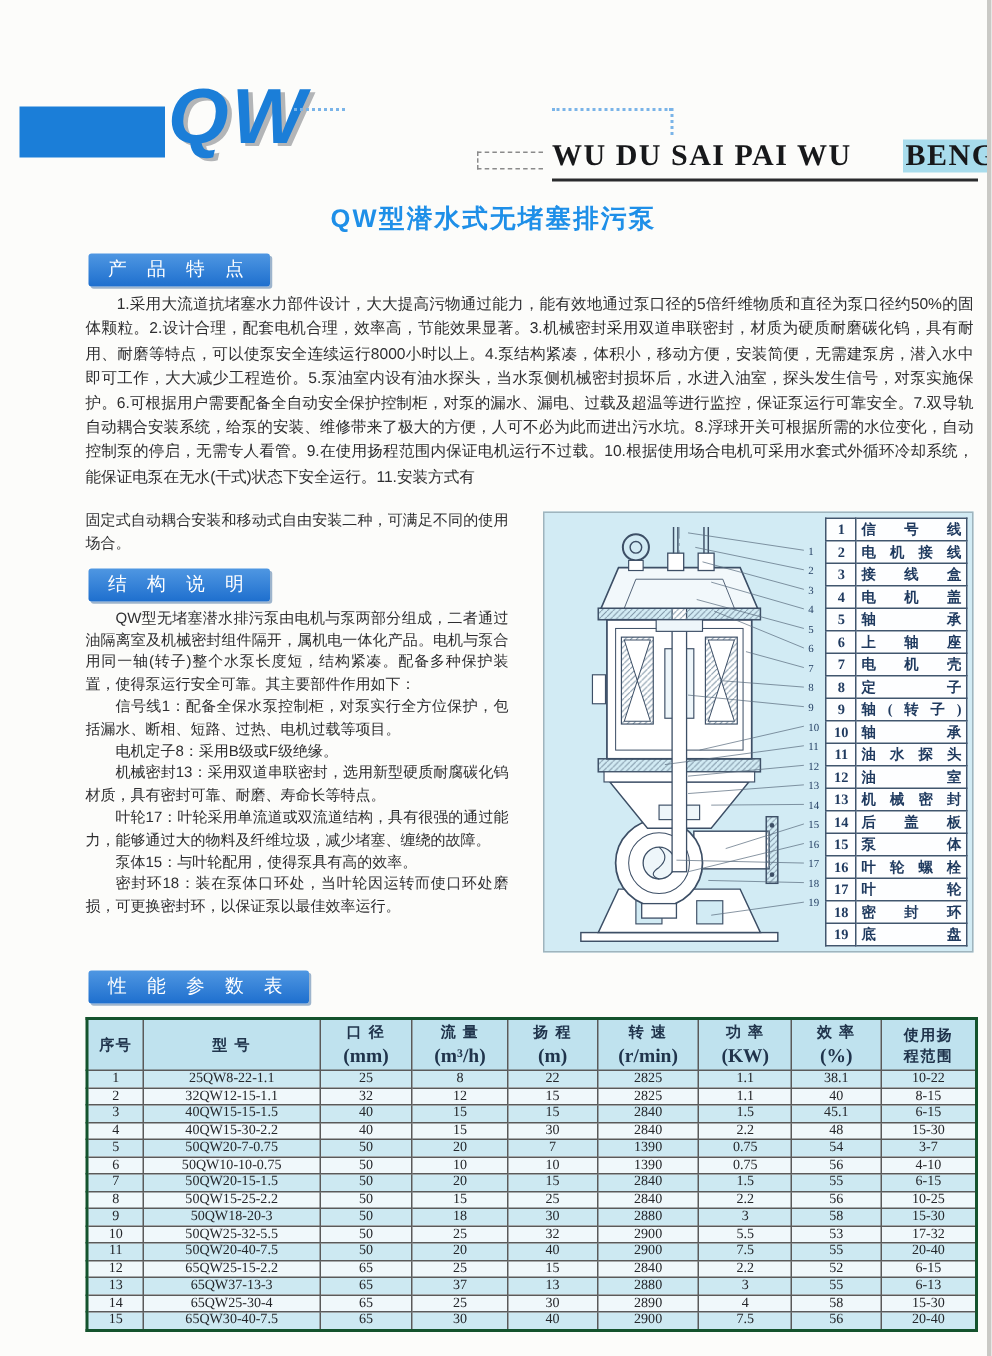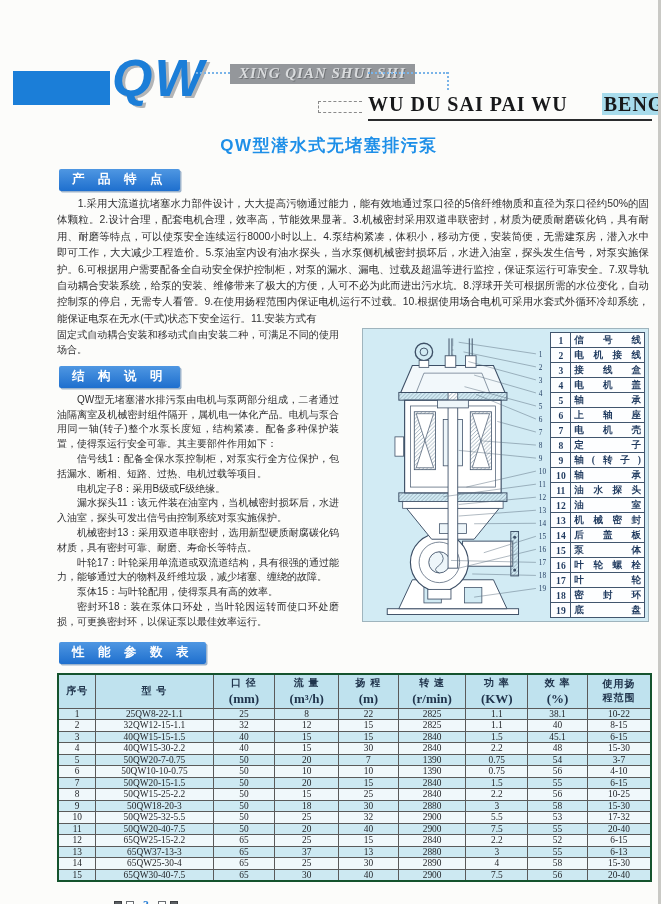--- a/index.html
+++ b/index.html
@@ -41,27 +41,27 @@
 
   
   .doc-title {
     text-align:center; color:#1e8fe8; font-weight:bold;
     font-size:17px; letter-spacing:1.5px; margin:6px 0 10px;
   }
   .content { margin:0 9px 0 57px; }
   .sec-head {
     display:inline-block; margin:2px 0 5px 2px; padding:2px 13px 3px;
     background:linear-gradient(#4f97e2,#1e6fce); color:#fff;
-    font-size:12.5px; font-weight:bold; letter-spacing:5px;
+    font-size:12.5px; font-weight:normal; letter-spacing:5px;
     border-radius:2px; box-shadow:1.5px 1.5px 0 #9db4cc;
   }
   .body-text { font-size:10.4px; line-height:16.4px; text-align:justify; color:#2e2e30; }
   .body-text.indent { text-indent:2em; }
 
-  .wrap-row { display:flex; gap:23px; margin-top:1px; }
+  .wrap-row { display:flex; gap:23px; margin-top:14px; }
   .left-col { width:291px; }
   .left-col .body-text { font-size:10px; line-height:14.8px; }
   .left-col p.para { text-indent:2em; }
 
   
   .diagram-box {
     width:296px; height:294px; background:#d2ebf4;
     border:1px solid #9fb4bd; display:flex; padding:3px;
   }
   .pump-art { flex:1 1 auto; }
@@ -103,21 +103,20 @@
 </style>
 </head>
 <body>
 
 <div class="page">
 
   <div class="hdr">
     <div class="logo-bar"></div>
     <div class="logo-qw">QW</div>
     <div class="dot-a"></div>
-    <div class="tagline">XING QIAN SHUI SHI</div>
     <div class="dot-b"></div>
     <div class="dot-c"></div>
     <div class="dash-box"></div>
     <div class="subtitle"><span>WU DU SAI PAI WU </span><span class="hl">BENG</span></div>
     <div class="hdr-rule"></div>
   </div>
 
   <div class="doc-title">QW型潜水式无堵塞排污泵</div>
 
   <div class="content">
@@ -130,21 +129,20 @@
     <div class="wrap-row">
       <div class="left-col">
         <p class="body-text">固定式自动耦合安装和移动式自由安装二种，可满足不同的使用场合。</p>
         <div style="margin-top:6px;">
           <span class="sec-head">结 构 说 明</span>
         </div>
         <div id="structure-paras">
             <p class="body-text para">QW型无堵塞潜水排污泵由电机与泵两部分组成，二者通过油隔离室及机械密封组件隔开，属机电一体化产品。电机与泵合用同一轴(转子)整个水泵长度短，结构紧凑。配备多种保护装置，使得泵运行安全可靠。其主要部件作用如下：</p>
             <p class="body-text para">信号线1：配备全保水泵控制柜，对泵实行全方位保护，包括漏水、断相、短路、过热、电机过载等项目。</p>
             <p class="body-text para">电机定子8：采用B级或F级绝缘。</p>
-            <p class="body-text para">漏水探头11：该元件装在油室内，当机械密封损坏后，水进入油室，探头可发出信号由控制系统对泵实施保护。</p>
             <p class="body-text para">机械密封13：采用双道串联密封，选用新型硬质耐腐碳化钨材质，具有密封可靠、耐磨、寿命长等特点。</p>
             <p class="body-text para">叶轮17：叶轮采用单流道或双流道结构，具有很强的通过能力，能够通过大的物料及纤维垃圾，减少堵塞、缠绕的故障。</p>
             <p class="body-text para">泵体15：与叶轮配用，使得泵具有高的效率。</p>
             <p class="body-text para">密封环18：装在泵体口环处，当叶轮因运转而使口环处磨损，可更换密封环，以保证泵以最佳效率运行。</p>
           </div>
       </div>
 
       <div class="diagram-box">
         <svg class="pump-art" viewBox="0 0 190 295" xmlns="http://www.w3.org/2000/svg">
           <defs>

